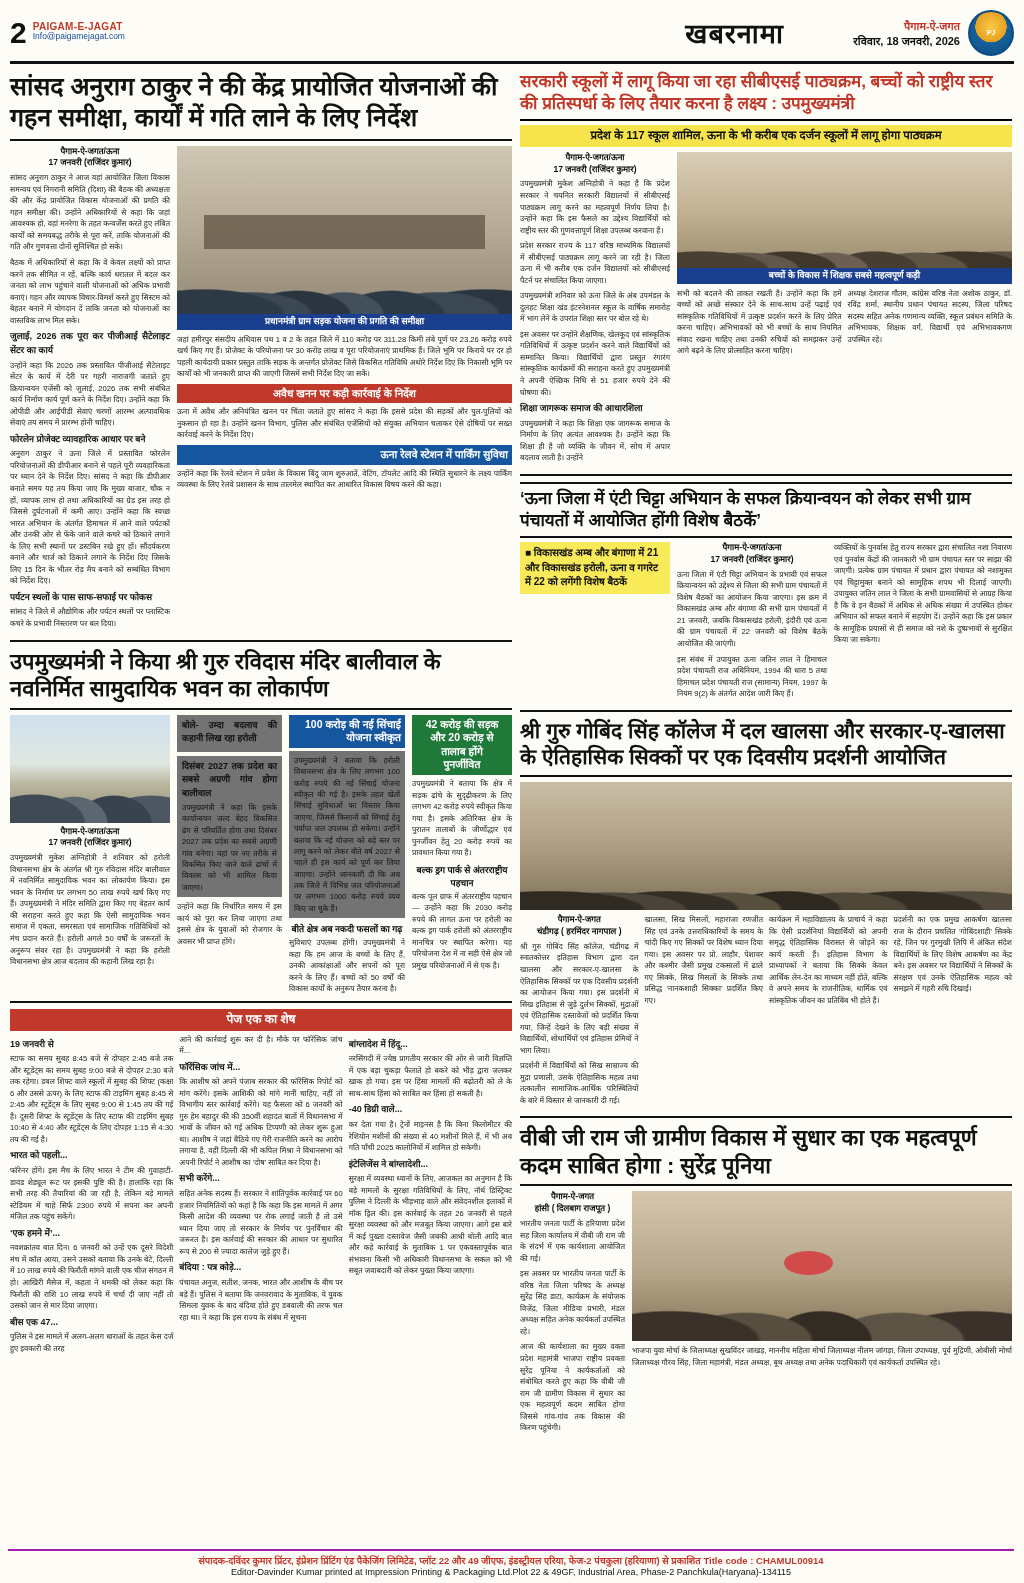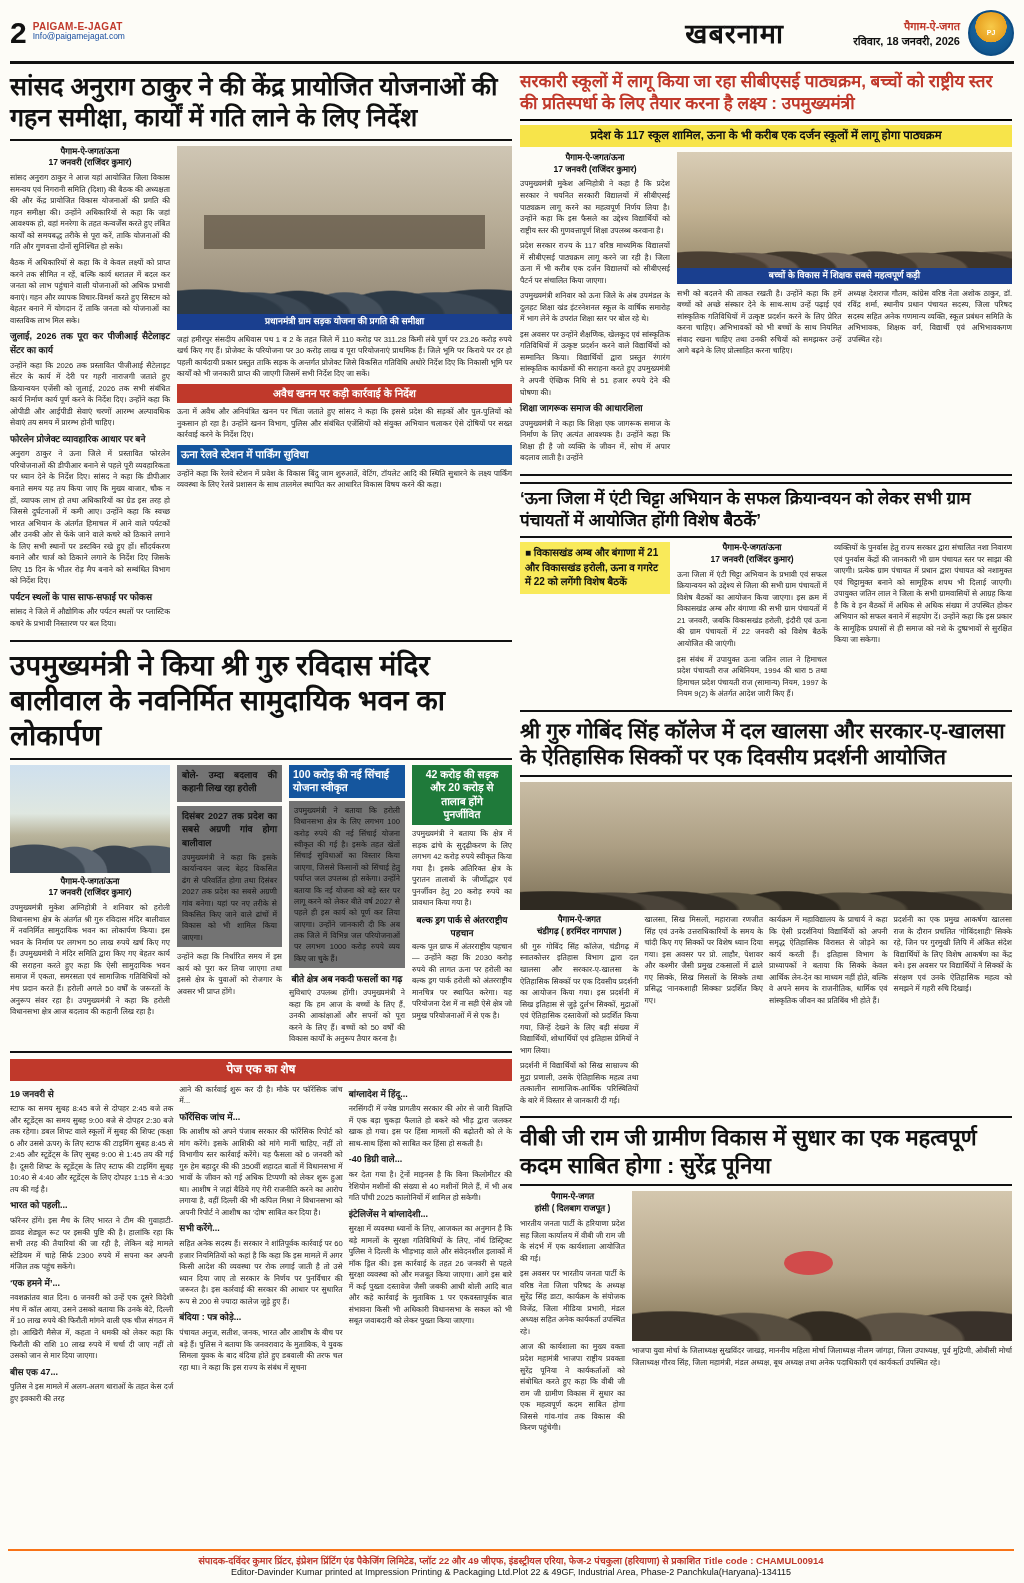--- a/index.html
+++ b/index.html
@@ -78,21 +78,21 @@
     background: linear-gradient(160deg,#9aa7b4 0%, #7e8c99 35%, #5d6b78 70%, #46525d 100%);
     position: relative; overflow: hidden;
   }
   .photo .cap {
     position: absolute; left: 0; right: 0; bottom: 0;
     background: #1a3f8f; color: #fff; font-size: 9px; font-weight: bold;
     text-align: center; padding: 2px 3px; line-height: 1.3;
   }
   .boxhead-blue {
     background: #15569e; color: #fff; font-size: 10.5px; font-weight: bold;
-    text-align: left; padding: 3px 4px; margin-bottom: 3px; line-height:1.3;
+    text-align: right; padding: 3px 4px; margin-bottom: 3px; line-height:1.3;
   }
   .boxhead-red {
     background: #c0392b; color: #fff; font-size: 10.5px; font-weight: bold;
     text-align: center; padding: 3px 4px; margin-bottom: 3px; line-height:1.3;
   }
   .boxhead-green {
     background: #1f7a3a; color: #fff; font-size: 10.5px; font-weight: bold;
     text-align: center; padding: 3px 12px; margin-bottom: 3px; line-height:1.3;
   }
   .yellowbox {
@@ -107,21 +107,21 @@
     font-size: 17px; font-weight: bold; line-height: 1.3; margin: 0 0 4px 0;
     border-top: 2px solid #111; border-bottom: 2px solid #111; padding: 4px 0;
   }
   .bullet-yellow {
     background: #f9ea5a; font-size: 10px; font-weight: bold; padding: 4px 5px;
     line-height: 1.45;
   }
   
   .footer {
     position: absolute; left: 8px; right: 10px; bottom: 6px;
-    border-top: 2px solid #f97316; padding-top: 3px;
+    border-top: 2px solid #a21caf; padding-top: 3px;
   }
   .footer .l1 { color: #c0392b; font-size: 9.5px; font-weight: bold; text-align: center; }
   .footer .l2 { font-size: 9px; text-align: center; }
   .footer .code { font-weight: bold; }
 
   .people {
     position:absolute; bottom:14px; left:0; right:0; height:55%;
     background:
       radial-gradient(ellipse at 8% 100%, #2d3a46 0 18%, transparent 19%),
       radial-gradient(ellipse at 22% 100%, #3b4753 0 16%, transparent 17%),
@@ -204,21 +204,21 @@
               <div class="body-text">ऊना में अवैध और अनियंत्रित खनन पर चिंता जताते हुए सांसद ने कहा कि इससे प्रदेश की सड़कों और पुल-पुलियों को नुकसान हो रहा है। उन्होंने खनन विभाग, पुलिस और संबंधित एजेंसियों को संयुक्त अभियान चलाकर ऐसे दोषियों पर सख्त कार्रवाई करने के निर्देश दिए।</div>
               <div class="boxhead-blue" style="margin-top:4px;">ऊना रेलवे स्टेशन में पार्किंग सुविधा</div>
               <div class="body-text">उन्होंने कहा कि रेलवे स्टेशन में प्रवेश के विकास बिंदु जाम शुरुआतें, वेटिंग, टॉयलेट आदि की स्थिति सुधारने के लक्ष्य पार्किंग व्यवस्था के लिए रेलवे प्रशासन के साथ तालमेल स्थापित कर आधारित विकास विषय करने की कहा।</div>
             </div>
           </div>
         </div>
       </div>
 
       <div class="rule-thick"></div>
 
-      <h1 class="head-main" style="font-size:28px;">उपमुख्यमंत्री ने किया श्री गुरु रविदास मंदिर बालीवाल के नवनिर्मित सामुदायिक भवन का लोकार्पण</h1>
+      <h1 class="head-main" style="font-size:22px;">उपमुख्यमंत्री ने किया श्री गुरु रविदास मंदिर बालीवाल के नवनिर्मित सामुदायिक भवन का लोकार्पण</h1>
 
       <div style="display:flex; gap:7px;">
         <div style="width:160px;">
           <div class="photo" style="height:108px;">
             <div class="outdoor"></div>
             <div style="position:absolute;bottom:0;left:0;right:0;height:70%;
               background:
                 radial-gradient(ellipse at 15% 100%, #3f4a55 0 26%, transparent 27%),
                 radial-gradient(ellipse at 40% 100%, #5c6671 0 24%, transparent 25%),
                 radial-gradient(ellipse at 65% 100%, #39434e 0 25%, transparent 26%),

